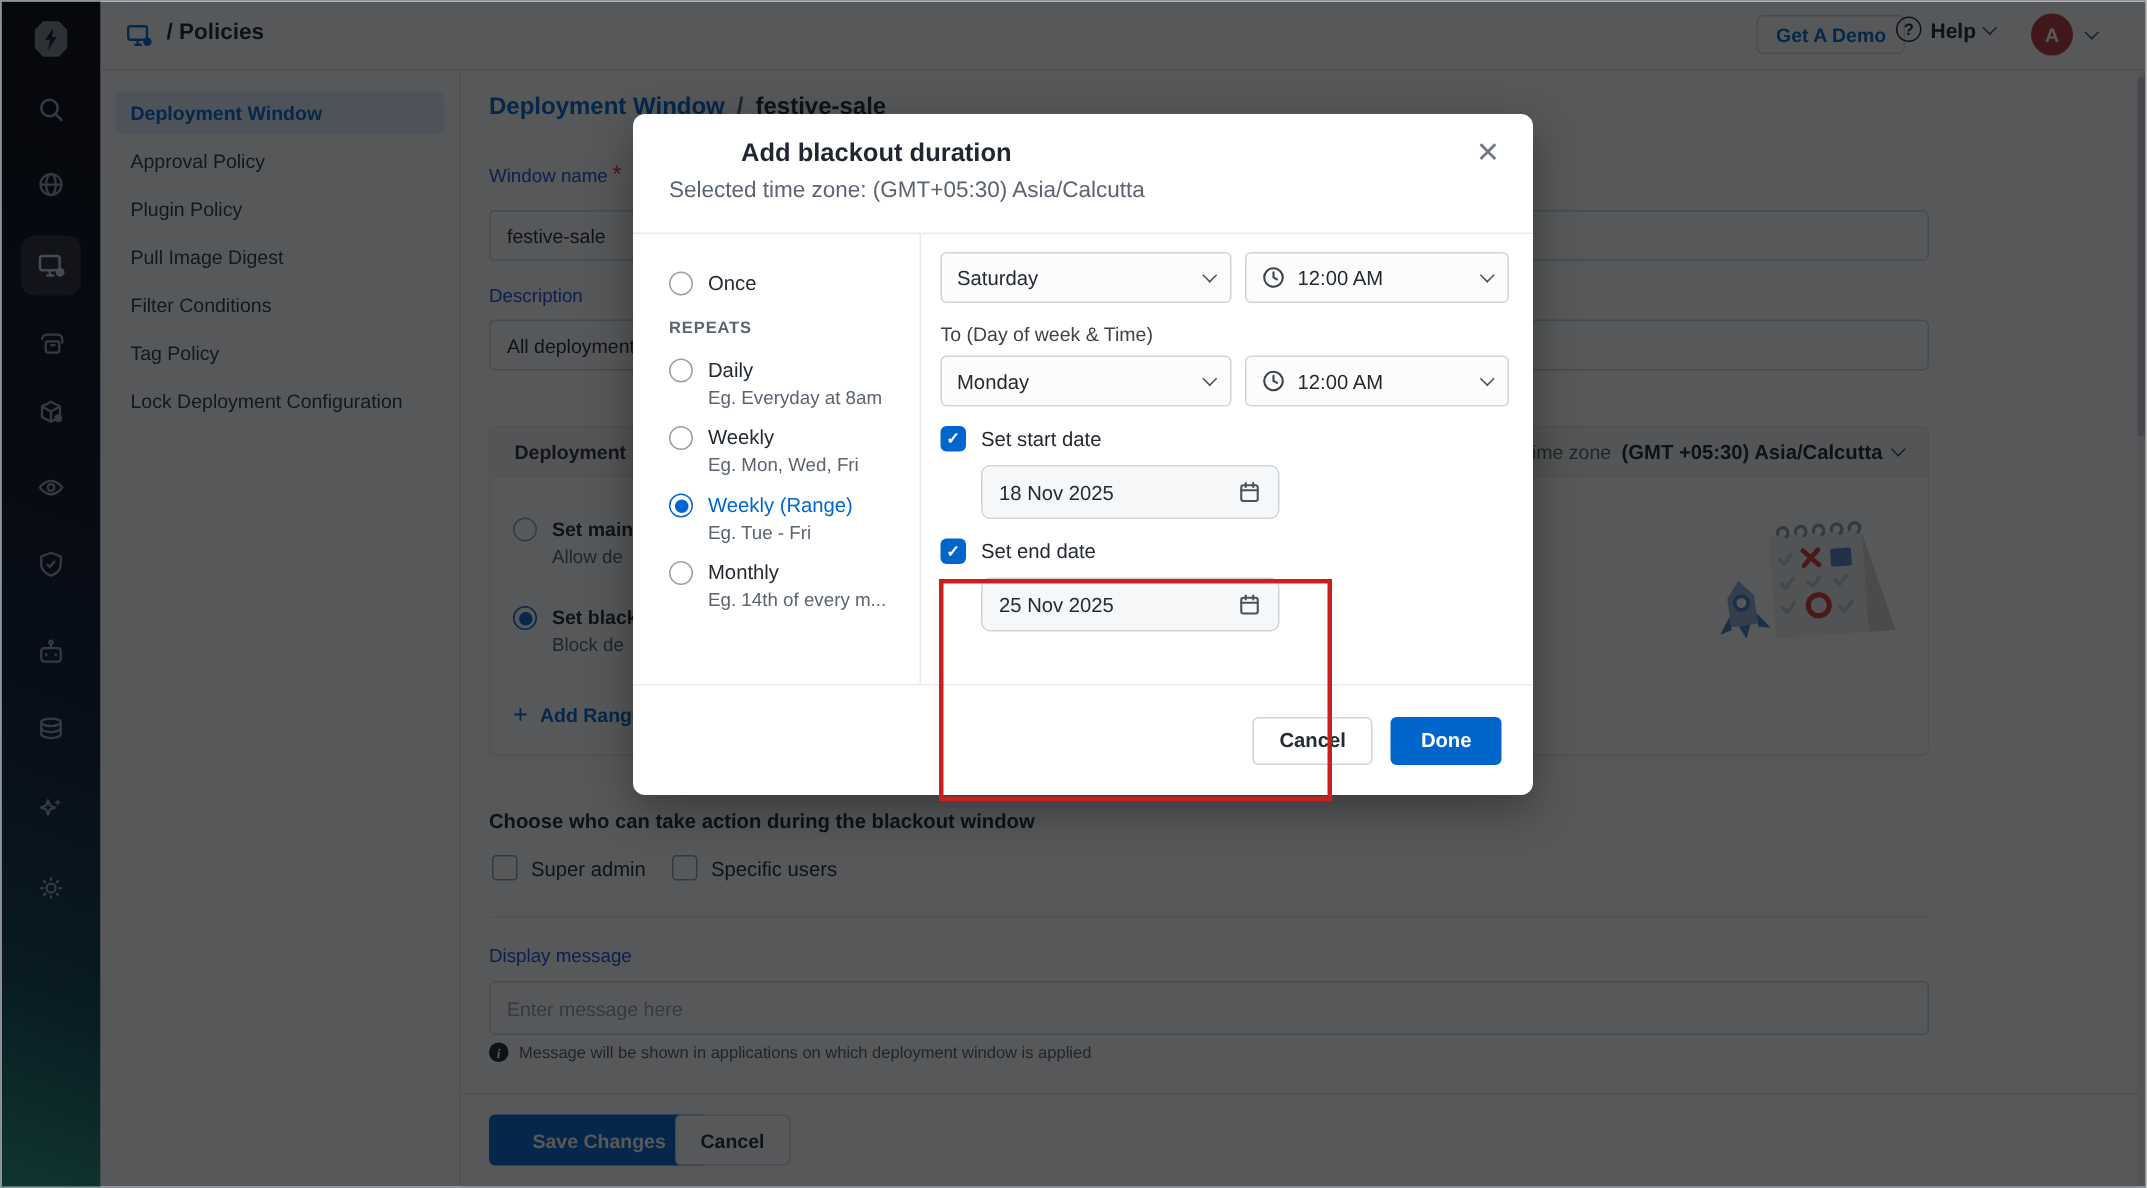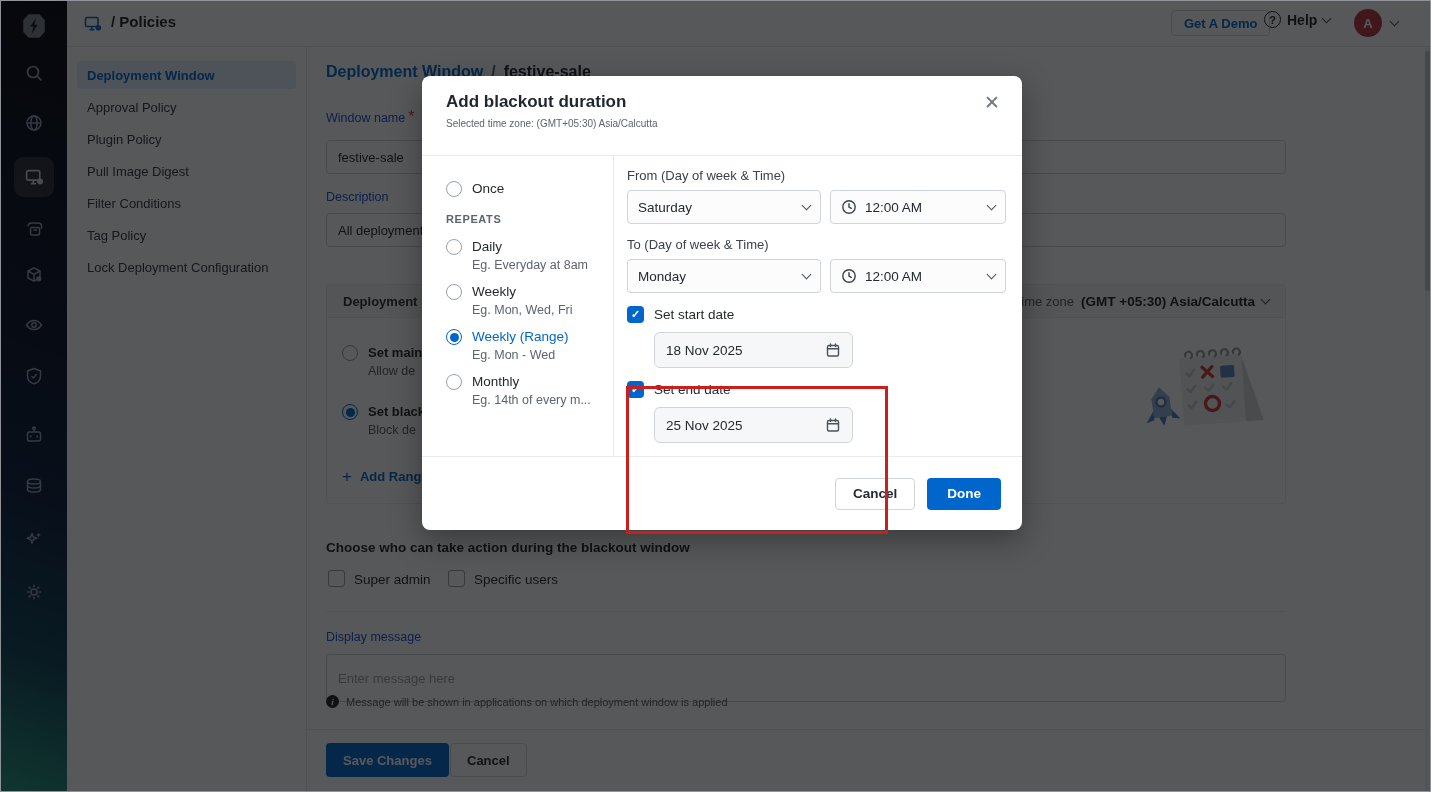--- a/index.html
+++ b/index.html
@@ -61,31 +61,31 @@
   .pg-radio-sub{font-size:12.5px;color:#596168;margin-top:4px;}
   .add-dur{left:341px;top:468px;display:flex;align-items:center;gap:8px;color:#0066cc;font-size:13px;font-weight:700;cursor:pointer;}
   .plus{font-size:17px;font-weight:400;line-height:13px;}
   .sec-title{left:325px;top:539px;font-size:13.5px;font-weight:700;color:#21262e;}
   .cbx-empty{width:17px;height:17px;border:1.5px solid #98a1aa;border-radius:3px;background:#fff;flex:none;cursor:pointer;}
   .pg-cbx-row{display:flex;align-items:flex-end;gap:9px;font-size:13.5px;color:#242a31;}
   .divider{height:1px;background:#e9ecef;}
   .hint-row{left:325px;top:694px;display:flex;align-items:center;gap:7px;}
   .info-i{width:13px;height:13px;border-radius:50%;background:#21262e;color:#fff;font-size:9px;font-weight:700;display:flex;align-items:center;justify-content:center;font-family:"Liberation Serif",serif;font-style:italic;}
   .hint-text{font-size:11px;color:#596168;}
-  .save-btn{left:325px;top:742px;height:34px;padding:0 17px;background:#0066cc;border:none;border-radius:4px;color:#fff;font-size:13px;font-weight:700;cursor:pointer;font-family:"Liberation Sans",sans-serif;}
+  .save-btn{left:325px;top:742px;height:34px;padding:0 29px;background:#0066cc;border:none;border-radius:4px;color:#fff;font-size:13px;font-weight:700;cursor:pointer;font-family:"Liberation Sans",sans-serif;}
   .cancel-btn-pg{left:449px;top:742px;height:34px;padding:0 16px;background:#fff;border:1px solid #d3d7dc;border-radius:4px;color:#242a31;font-size:13px;font-weight:600;cursor:pointer;font-family:"Liberation Sans",sans-serif;}
   .scroll-track{left:1424px;top:47px;width:6px;height:744px;background:#f0f1f3;}
   .scroll-thumb{position:absolute;left:0;top:3px;width:6px;height:240px;border-radius:3px;background:#c9cdd2;}
 
   
   .overlay{left:0;top:0;width:1431px;height:792px;background:rgba(8,9,11,0.68);z-index:50;}
   .modal{left:421px;top:75px;width:600px;height:454px;background:#fff;border-radius:8px;z-index:60;box-shadow:0 10px 30px rgba(0,0,0,0.35);}
   .m-head{height:80px;padding:16px 24px 0;position:relative;border-bottom:1px solid #e8eaed;}
-  .m-title{font-size:17px;font-weight:700;color:#1f2630;}
-  .m-sub{font-size:10px;color:#5b6470;margin-top:6px;}
+  .m-title{font-size:17px;font-weight:700;color:#1f2630;margin-left:48px;}
+  .m-sub{font-size:15px;color:#5b6470;margin-top:6px;}
   .m-close{position:absolute;right:22px;top:17px;font-size:19px;color:#6f7780;cursor:pointer;line-height:1;}
   .m-body{display:flex;height:300px;position:relative;}
   .m-left{width:204px;border-right:1px solid #e8eaed;padding:25px 0 0 24px;}
   .m-opt{display:flex;gap:10px;margin-bottom:12px;}
   .m-opt-label{font-size:13.5px;color:#242a31;line-height:16px;}
   .m-opt-label.sel{color:#0066cc;}
   .m-opt-sub{font-size:12.5px;color:#5b6470;margin-top:3px;}
   .repeats{font-size:11px;font-weight:700;color:#5b6470;letter-spacing:0.6px;margin:16px 0 14px;}
   .m-right{flex:1;padding:12px 16px 0 13px;}
   .grp-label{font-size:13px;color:#3a424b;margin-bottom:7px;}
@@ -303,21 +303,21 @@
     <span class="cbx-empty"></span>
     <span>Super admin</span>
   </div>
   <div class="abs pg-cbx-row" style="left:447px;top:569px;">
     <span class="cbx-empty"></span>
     <span>Specific users</span>
   </div>
 
   <div class="abs divider" style="left:325px;top:610px;width:960px;"></div>
   <div class="abs f-label" style="left:325px;top:629px;">Display message</div>
-  <input class="abs t-input" style="left: 325px; top: 653px; height: 48px;" readonly="" placeholder="Enter message here">
+  <input class="abs t-input" style="left: 325px; top: 653px; height: 36px;" readonly="" placeholder="Enter message here">
   <div class="abs hint-row">
     <span class="info-i">i</span>
     <span class="hint-text">Message will be shown in applications on which deployment window is applied</span>
   </div>
 
   <div class="abs divider" style="left:306px;top:728px;width:1119px;background:#e3e6e9;"></div>
   <button class="abs save-btn">Save Changes</button>
   <button class="abs cancel-btn-pg">Cancel</button>
 
   <div class="abs scroll-track">
@@ -353,34 +353,33 @@
           <span class="radio"></span>
           <span>
             <div class="m-opt-label">Weekly</div>
             <div class="m-opt-sub">Eg. Mon, Wed, Fri</div>
           </span>
         </div>
         <div class="m-opt">
           <span class="radio sel"></span>
           <span>
             <div class="m-opt-label sel">Weekly (Range)</div>
-            <div class="m-opt-sub">Eg. Mon - Wed</div>
+            <div class="m-opt-sub">Eg. Tue - Fri</div>
           </span>
         </div>
         <div class="m-opt">
           <span class="radio"></span>
           <span>
             <div class="m-opt-label">Monthly</div>
             <div class="m-opt-sub">Eg. 14th of every m...</div>
           </span>
         </div>
       </div>
 
       <div class="m-right">
-        <div class="grp-label">From (Day of week &amp; Time)</div>
         <div class="sel-row">
           <div class="dd dd-day">
             <span>Saturday</span>
             <span class="chev"></span>
           </div>
           <div class="dd dd-time">
             <svg width="16" height="16" viewBox="0 0 16 16" fill="none" stroke="#3a424b" stroke-width="1.4" stroke-linecap="round">
                 <circle cx="8" cy="8" r="6.2"></circle>
                 <path d="M8 4.6V8l2.3 1.3"></path>
               </svg>

